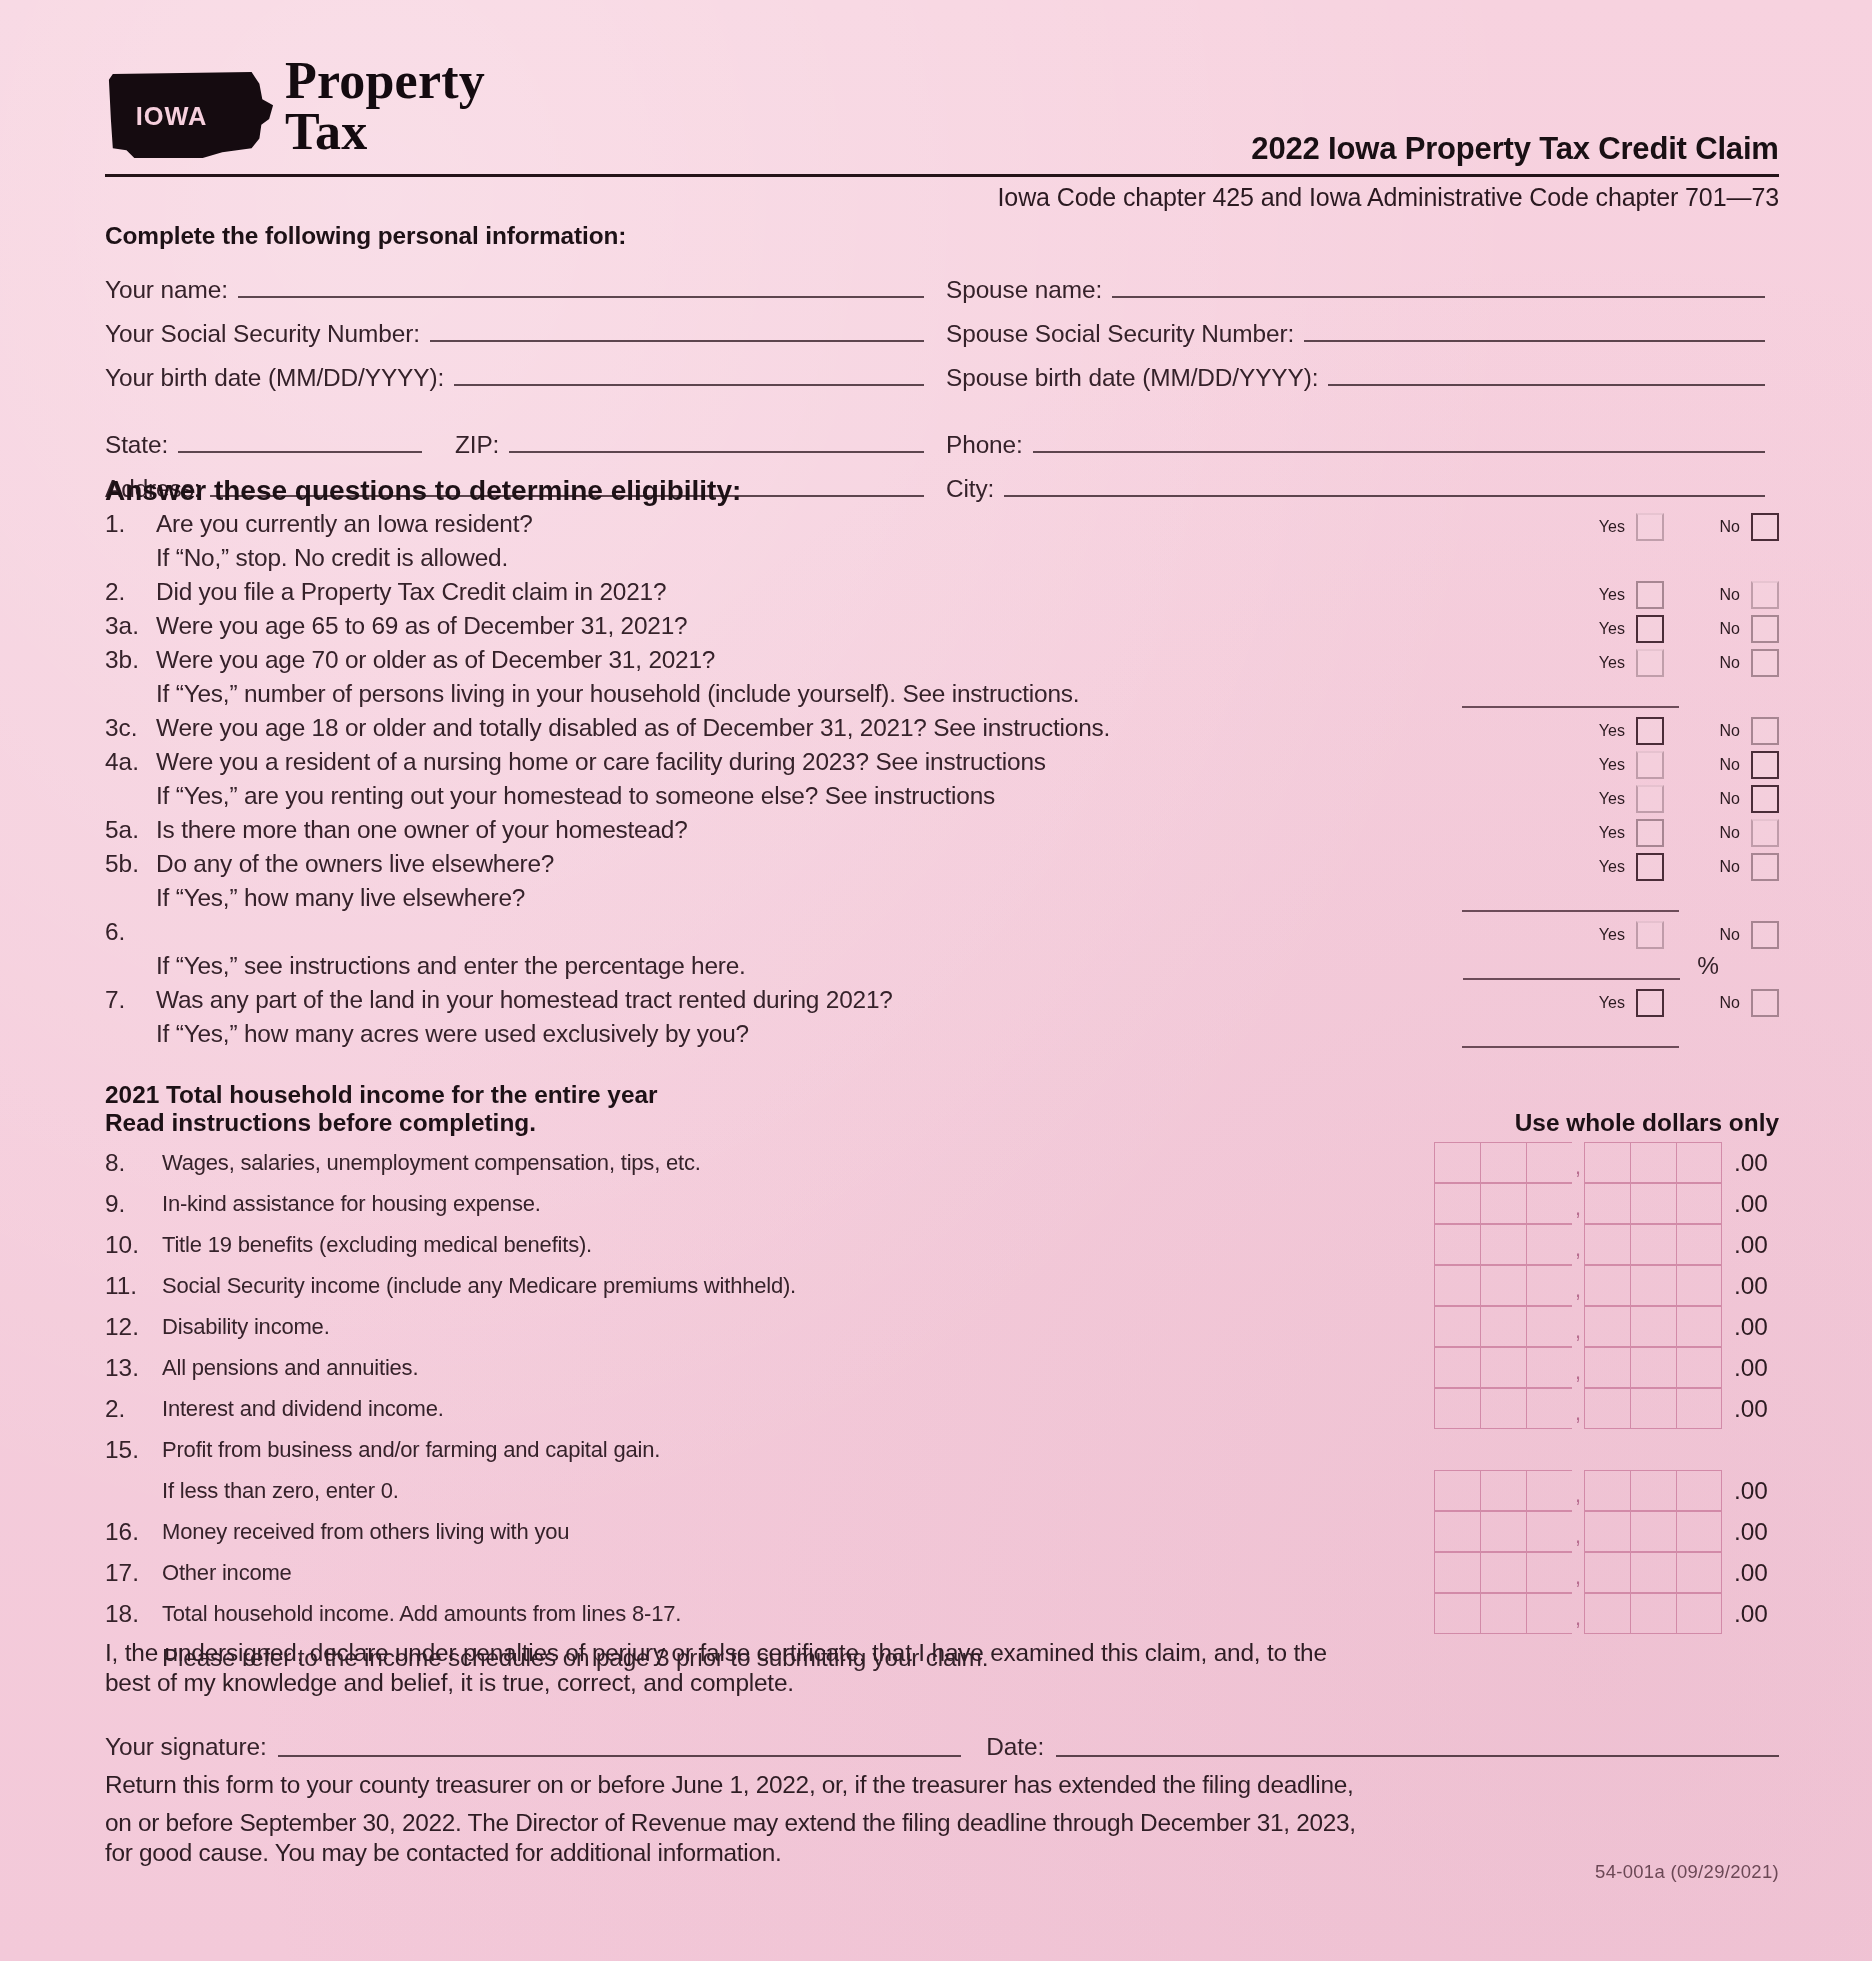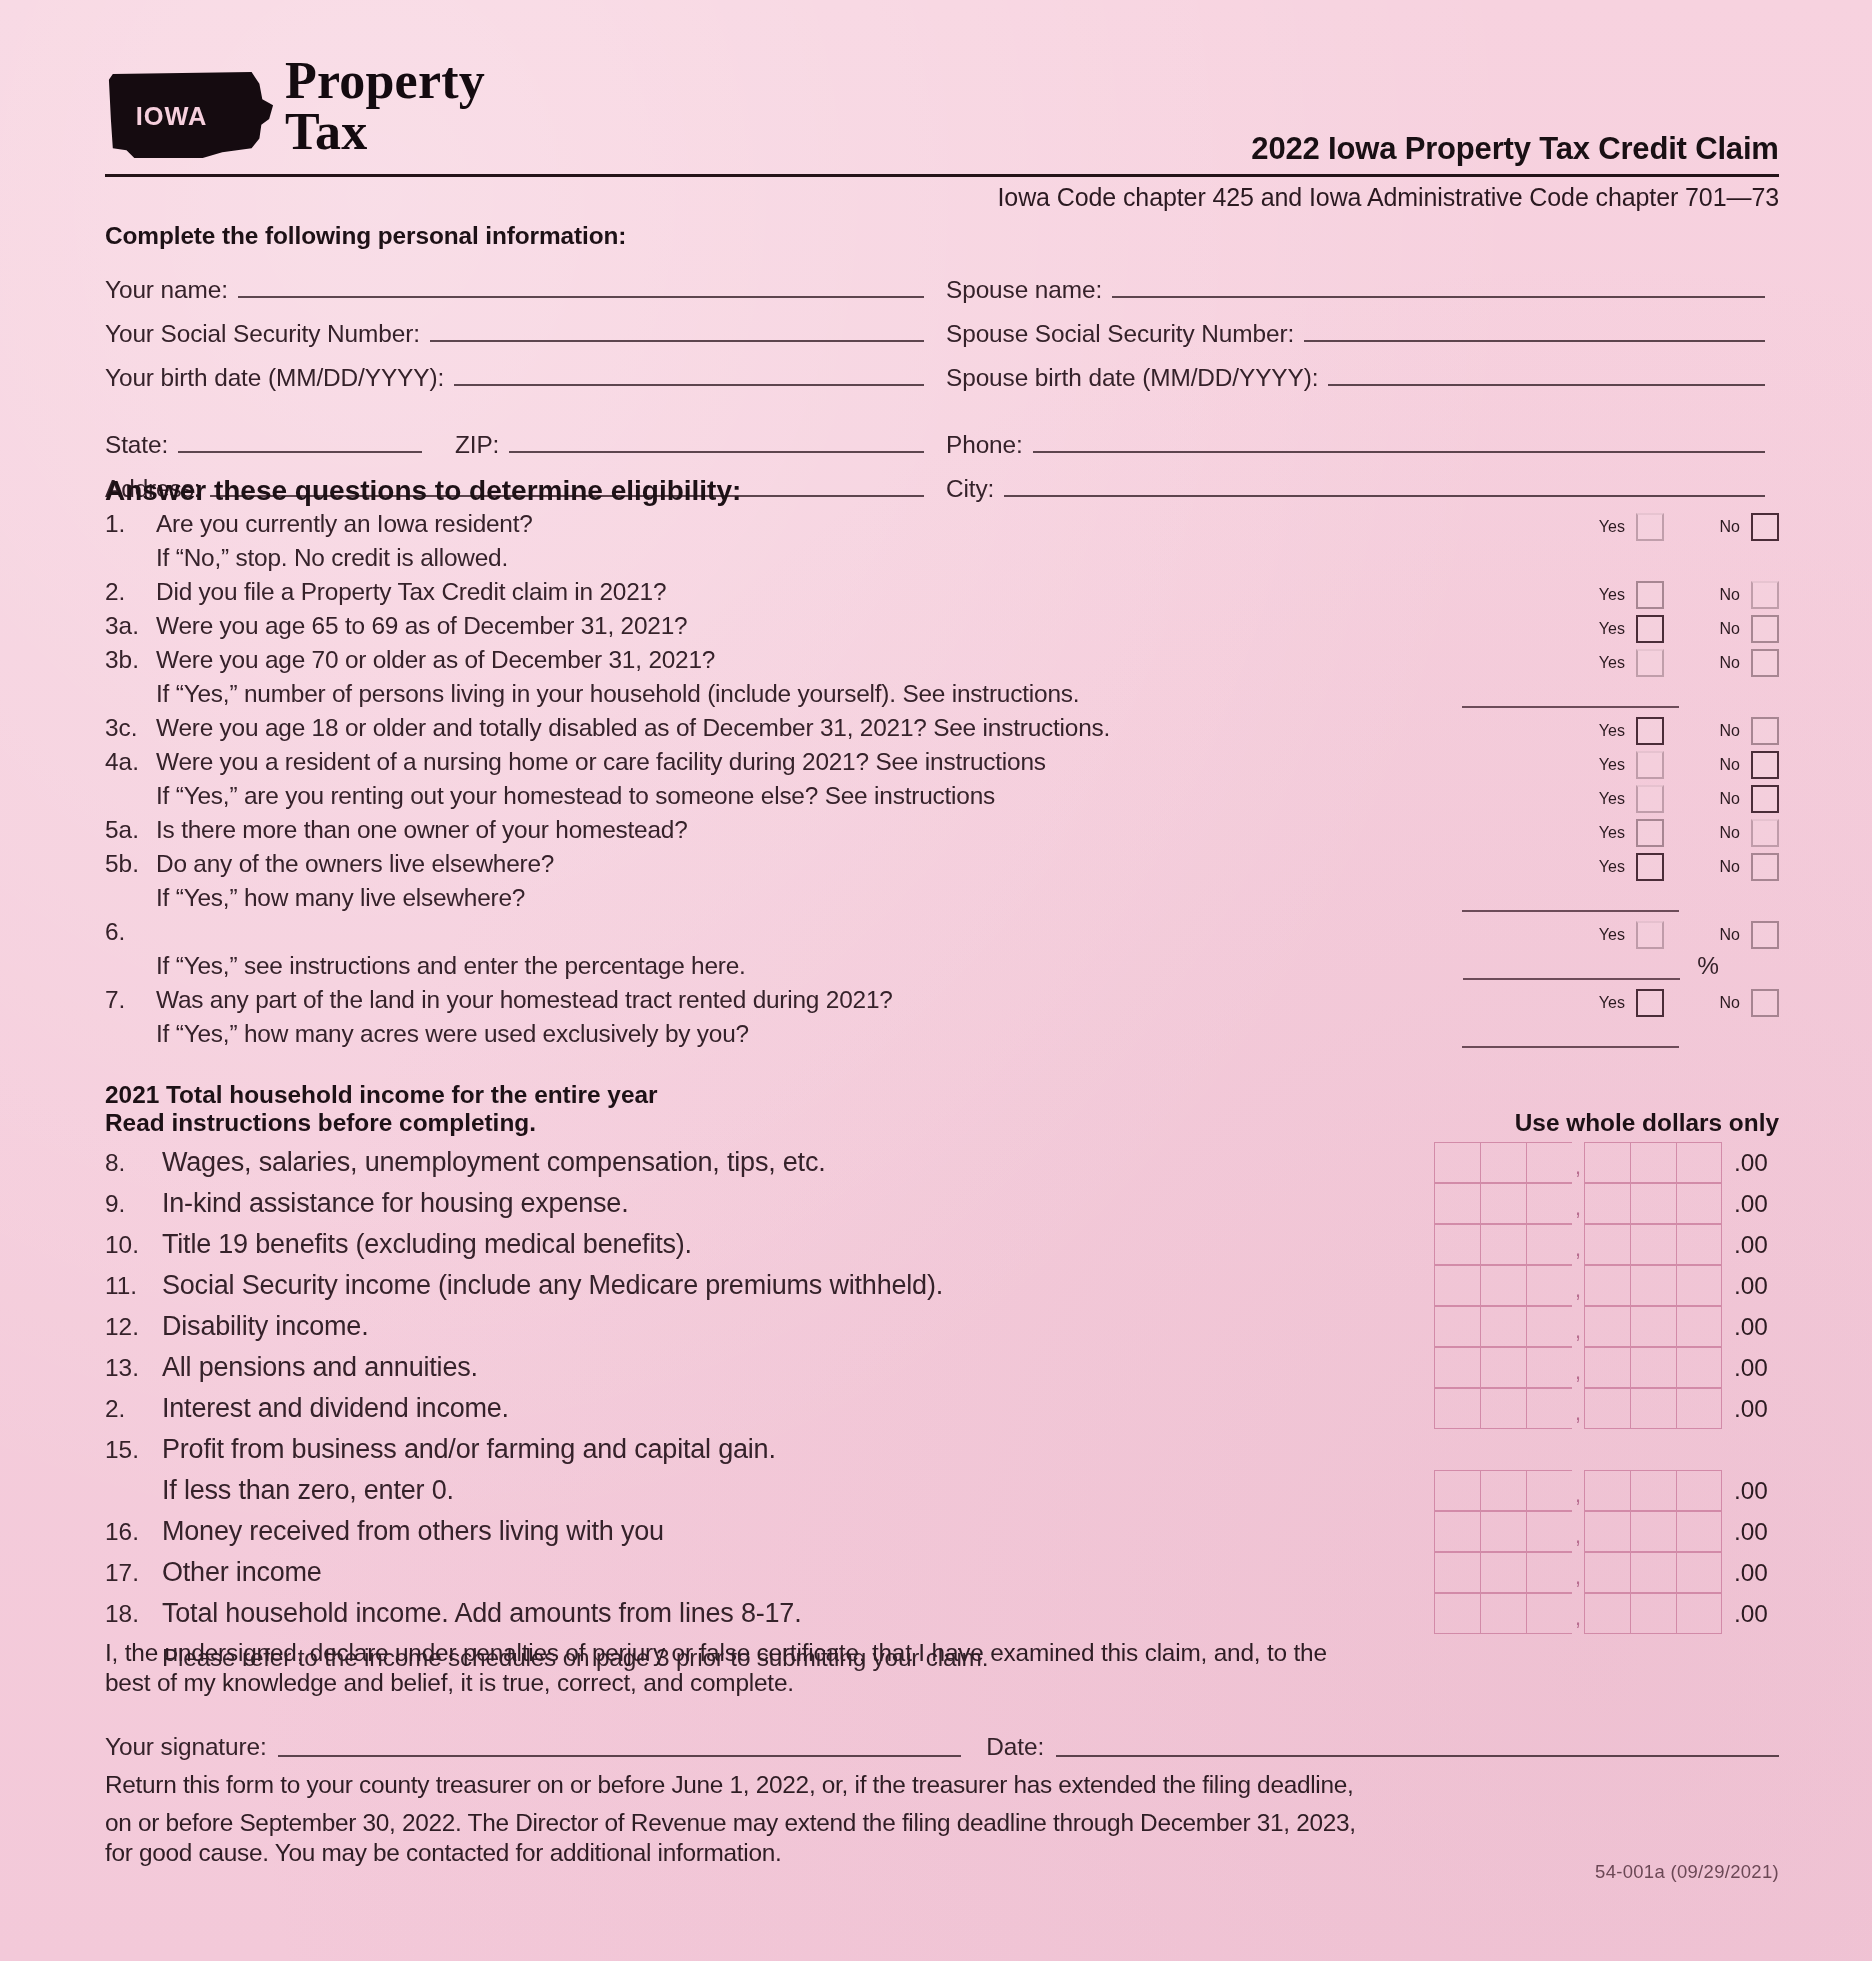--- a/index.html
+++ b/index.html
@@ -99,21 +99,21 @@
 
   
   .isec{position:absolute;left:0;top:1081px;width:1674px;}
   .ihead1{font-size:24.4px;font-weight:700;color:#1d1116;}
   .ihead2row{display:flex;align-items:baseline;height:33px;}
   .ihead2{font-size:24.4px;font-weight:700;color:#1d1116;white-space:nowrap;}
   .whole{font-size:24.4px;font-weight:700;color:#1d1116;white-space:nowrap;}
 
   .irow{display:flex;align-items:center;height:41px;}
   .inum{width:57px;flex:0 0 57px;font-size:24.4px;color:#35222a;}
-  .itext{font-size:27px;color:#35222a;white-space:nowrap;letter-spacing:-0.2px;}
+  .itext{font-size:22px;color:#35222a;white-space:nowrap;letter-spacing:-0.2px;}
   .ileader{
     flex:1 1 auto;height:16.6px;margin:0 7.8px;
     background-image:radial-gradient(circle, #5a3c47 1.3px, rgba(0,0,0,0) 1.6px);
     background-size:8.8px 16.6px;background-position:0 10.7px;background-repeat:repeat-x;
     opacity:.7;
   }
   .money{
     flex:0 0 376px;display:flex;align-items:center;justify-content:flex-end;
     height:41px;
   }
@@ -311,21 +311,21 @@
               <span class="w">Yes</span>
               <span class="chk "></span>
             </span>
             <span class="no-slot">
               <span class="w">No</span>
               <span class="chk faint"></span>
             </span>
           </div>
           <div class="qrow">
             <span class="qnum">4a.</span>
-            <span class="qtext">Were you a resident of a nursing home or care facility during 2021? See instructions</span>
+            <span class="qtext">Were you a resident of a nursing home or care facility during 2023? See instructions</span>
             <span class="leader"></span>
             <span class="yes-slot">
               <span class="w">Yes</span>
               <span class="chk faint2"></span>
             </span>
             <span class="no-slot">
               <span class="w">No</span>
               <span class="chk "></span>
             </span>
           </div>

